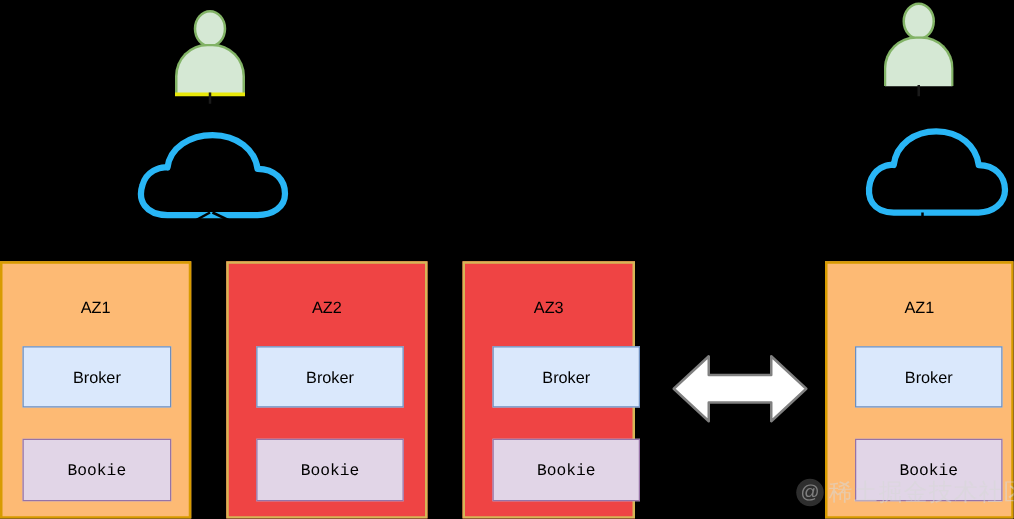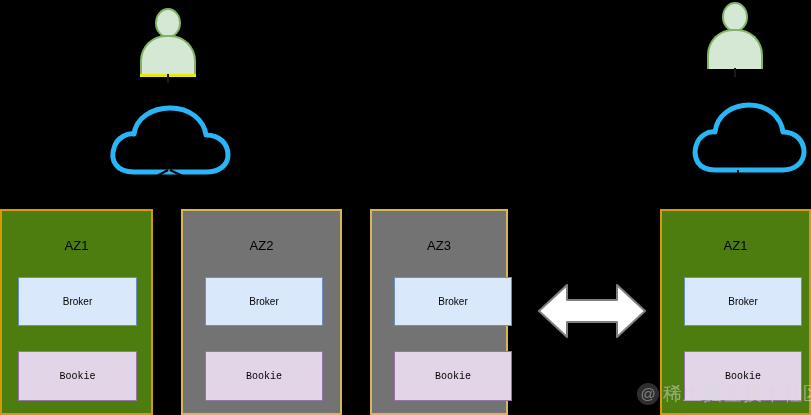--- a/index.html
+++ b/index.html
@@ -85,41 +85,41 @@
     width: 0;
     border-left: 2px dashed #000000;
   }
 
   
   .az {
     position: absolute;
     box-sizing: border-box;
     border: 2px solid #d6b656;
   }
-  .az.peach { background: #4d7c0f; border-color: #d79b00; }
-  .az.lemon { background: #737373; border-color: #d6b656; }
+  .az.peach { background: #fdba74; border-color: #d79b00; }
+  .az.lemon { background: #ef4444; border-color: #d6b656; }
   .az-title {
     position: absolute;
     left: 0;
     right: 0;
     top: 27px;
     text-align: center;
     font-size: 13px;
     color: #000000;
     line-height: 16px;
   }
 
   
   .node {
     position: absolute;
     box-sizing: border-box;
     display: flex;
     align-items: center;
     justify-content: center;
-    font-size: 10px;
+    font-size: 13px;
     color: #000000;
   }
   .node.broker { background: #dae8fc; border: 1px solid #6c8ebf; }
   .node.bookie { background: #e1d5e7; border: 1px solid #9673a6; font-family: Liberation Mono, monospace; }
 
   
   .bidir { position: absolute; }
   .bidir svg { display: block; }
 
   

